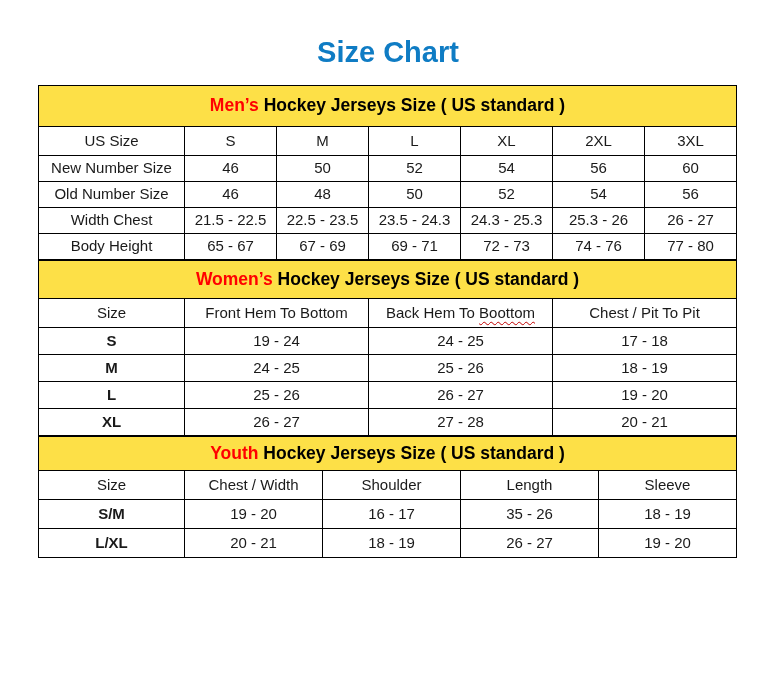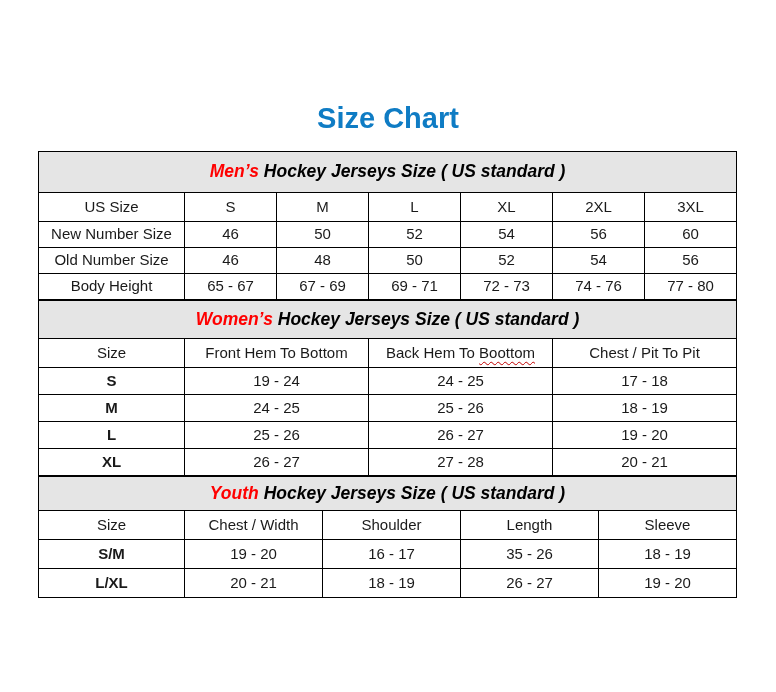--- a/index.html
+++ b/index.html
@@ -2,44 +2,43 @@
 <html><head>
 <meta charset="utf-8">
 <style>
   html,body{margin:0;padding:0;}
   body{
     width:776px;height:692px;background:#ffffff;
     font-family:"Liberation Sans", sans-serif;
     color:#1a1a1a;overflow:hidden;
   }
   .page-title{
-    margin:102px 0 16px 0;
+    margin:36px 0 16px 0;
     text-align:center;
     font-size:29px;font-weight:700;
     color:#0F7CC4;
     letter-spacing:0px;
   }
   .chart-wrap{
     width:698px;margin-left:38px;
   }
   table.size-table{
     width:698px;table-layout:fixed;border-collapse:collapse;
   }
   table.size-table th, table.size-table td{
     border:1.5px solid #000;
     text-align:center;vertical-align:middle;
     font-size:15px;line-height:1.1;
     padding:2px 2px;
     overflow:hidden;white-space:nowrap;
   }
   tr.banner-row td{
-    background:#e5e5e5;
+    background:#fde047;
     font-weight:700;font-size:17.5px;
     height:33px;
-    font-style:italic;
   }
   #sec-mens tr.banner-row td{height:36px;}
   #sec-youth tr.banner-row td{height:29px;}
   .banner-highlight{color:#FF0000;}
   .banner-rest{color:#000000;}
   tr.col-header-row th{font-weight:400;height:24px;}
   tr.data-row td{font-weight:400;margin-left:21px;}
   tr.data-row th.row-label{font-weight:400;}
   #sec-mens tr.data-row{height:26px;}
   #sec-womens tr.data-row{height:27px;}
@@ -102,20 +101,29 @@
         <tr class="data-row">
           <th class="row-label">Old Number Size</th>
           <td>46</td>
           <td>48</td>
           <td>50</td>
           <td>52</td>
           <td>54</td>
           <td>56</td>
         </tr>
         <tr class="data-row">
+          <th class="row-label">Width Chest</th>
+          <td>21.5 - 22.5</td>
+          <td>22.5 - 23.5</td>
+          <td>23.5 - 24.3</td>
+          <td>24.3 - 25.3</td>
+          <td>25.3 - 26</td>
+          <td>26 - 27</td>
+        </tr>
+        <tr class="data-row">
           <th class="row-label">Body Height</th>
           <td>65 - 67</td>
           <td>67 - 69</td>
           <td>69 - 71</td>
           <td>72 - 73</td>
           <td>74 - 76</td>
           <td>77 - 80</td>
         </tr>
       </tbody>
     </table>

